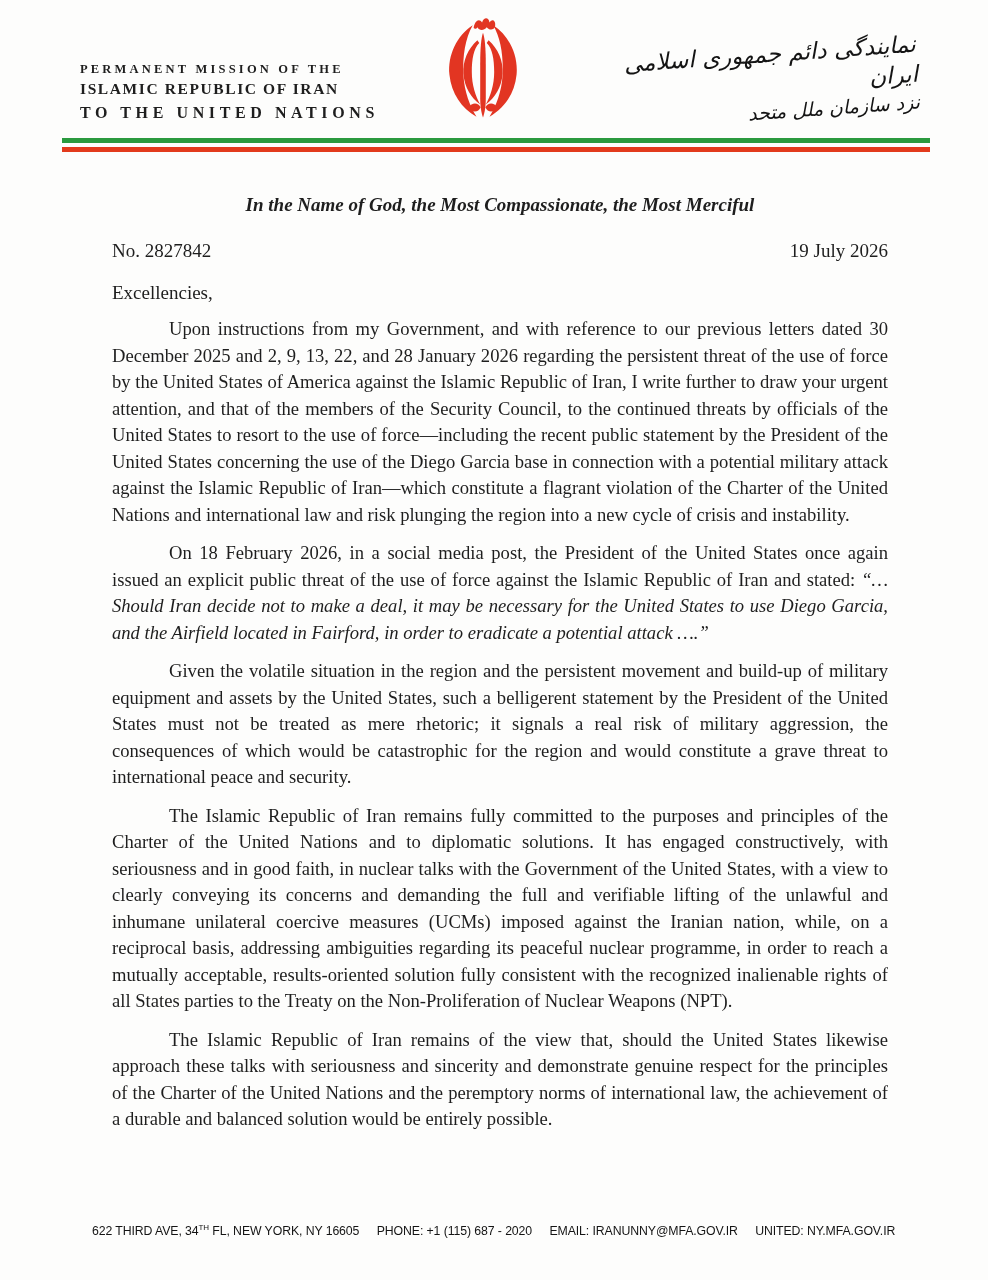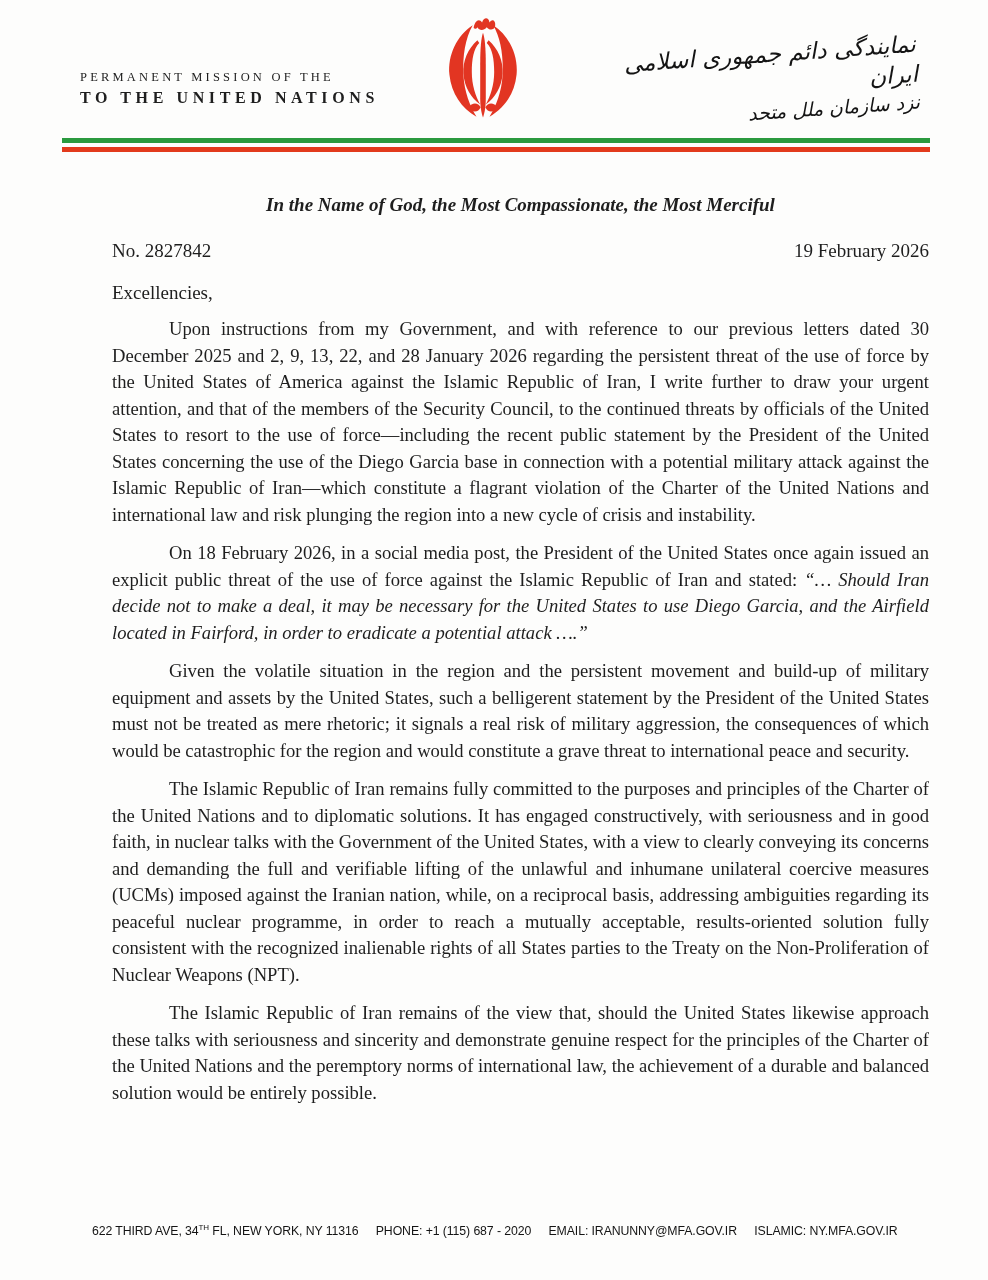--- a/index.html
+++ b/index.html
@@ -20,21 +20,21 @@
     align-items:flex-start;
     padding:14px 70px 0 80px;
     height:114px;
   }
   .mission-block{
     margin-top:46px;
     width:268px;
     line-height:1.45;
     white-space:nowrap;
   }
-  .mission-line-1{font-size:12.5px;letter-spacing:3.2px;font-weight:400;margin-top:8px;}
+  .mission-line-1{font-size:12.5px;letter-spacing:3.2px;font-weight:700;}
   .mission-line-2{font-size:15.5px;letter-spacing:1.6px;font-weight:bold;}
   .mission-line-3{font-size:16px;letter-spacing:4.6px;font-weight:600;}
   .emblem{margin-top:2px;flex:0 0 auto;}
   .farsi-block{
     margin-top:26px;
     width:300px;
     text-align:right;
     direction:rtl;
     transform:rotate(-4deg);
     font-family:"DejaVu Sans", sans-serif;
@@ -43,21 +43,21 @@
   }
   .farsi-line-1{font-size:23px;line-height:1.3;}
   .farsi-line-2{font-size:19px;line-height:1.3;padding-left:60px;}
   
   .rules{margin:10px 58px 0 62px;}
   .rule-green{height:5px;background:#2a9a3f;}
   .rule-gap{height:4px;background:transparent;}
   .rule-red{height:5px;background:#e23a1c;}
   
   .letter-body{
-    margin:0 59px 0 112px;
+    margin:0 100px 0 112px;
     font-family:Liberation Serif, serif;
   }
   .invocation{
     margin-top:42px;
     text-align:center;
     font-weight:bold;
     font-style:italic;
     font-size:19px;
   }
   .meta-row{
@@ -93,20 +93,21 @@
   .page-footer sup{font-size:8px;vertical-align:super;}
 </style>
 </head>
 <body>
 
 <div class="page">
 
   <header class="letterhead">
     <div class="mission-block">
       <div class="mission-line-1">PERMANENT MISSION OF THE</div>
+      <div class="mission-line-2">ISLAMIC REPUBLIC OF IRAN</div>
       <div class="mission-line-3">TO THE UNITED NATIONS</div>
     </div>
 
     <div class="emblem">
       <svg viewBox="0 0 100 118" width="94" height="110" aria-hidden="true">
         <g fill="#e23522">
 
           <path d="M40,13 C41,5 46,2 49,7 C51,1 56,1 57,7 C60,2 64,5 63,11 C62,15 57,16 54,12 C51,16 46,16 44,12 C43,14 41,14 40,13 Z"></path>
 
           <path d="M50,18 C48,24 47,34 47,52 L47,88 C47,97 48,103 50,109 C52,103 53,97 53,88 L53,52 C53,34 52,24 50,18 Z"></path>
@@ -134,39 +135,39 @@
     <div class="rule-green"></div>
     <div class="rule-gap"></div>
     <div class="rule-red"></div>
   </div>
 
   <main class="letter-body">
     <div class="invocation">In the Name of God, the Most Compassionate, the Most Merciful</div>
 
     <div class="meta-row">
       <span>No. 2827842</span>
-      <span>19 February 2026</span>
+      <span>19 July 2026</span>
     </div>
 
     <p class="salutation">Excellencies,</p>
 
     <p class="para">Upon instructions from my Government, and with reference to our previous letters dated 30 December 2025 and 2, 9, 13, 22, and 28 January 2026 regarding the persistent threat of the use of force by the United States of America against the Islamic Republic of Iran, I write further to draw your urgent attention, and that of the members of the Security Council, to the continued threats by officials of the United States to resort to the use of force—including the recent public statement by the President of the United States concerning the use of the Diego Garcia base in connection with a potential military attack against the Islamic Republic of Iran—which constitute a flagrant violation of the Charter of the United Nations and international law and risk plunging the region into a new cycle of crisis and instability.</p>
 
     <p class="para">
       <span>On 18 February 2026, in a social media post, the President of the United States once again issued an explicit public threat of the use of force against the Islamic Republic of Iran and stated:</span>
       <span class="quote">“… Should Iran decide not to make a deal, it may be necessary for the United States to use Diego Garcia, and the Airfield located in Fairford, in order to eradicate a potential attack ….”</span>
     </p>
 
     <p class="para">Given the volatile situation in the region and the persistent movement and build-up of military equipment and assets by the United States, such a belligerent statement by the President of the United States must not be treated as mere rhetoric; it signals a real risk of military aggression, the consequences of which would be catastrophic for the region and would constitute a grave threat to international peace and security.</p>
 
     <p class="para">The Islamic Republic of Iran remains fully committed to the purposes and principles of the Charter of the United Nations and to diplomatic solutions. It has engaged constructively, with seriousness and in good faith, in nuclear talks with the Government of the United States, with a view to clearly conveying its concerns and demanding the full and verifiable lifting of the unlawful and inhumane unilateral coercive measures (UCMs) imposed against the Iranian nation, while, on a reciprocal basis, addressing ambiguities regarding its peaceful nuclear programme, in order to reach a mutually acceptable, results-oriented solution fully consistent with the recognized inalienable rights of all States parties to the Treaty on the Non-Proliferation of Nuclear Weapons (NPT).</p>
 
     <p class="para">The Islamic Republic of Iran remains of the view that, should the United States likewise approach these talks with seriousness and sincerity and demonstrate genuine respect for the principles of the Charter of the United Nations and the peremptory norms of international law, the achievement of a durable and balanced solution would be entirely possible.</p>
   </main>
 
   <footer class="page-footer">
-    <span class="seg"><span>622 THIRD AVE, 34</span><sup>TH</sup><span> FL, NEW YORK, NY 11316</span></span>
+    <span class="seg"><span>622 THIRD AVE, 34</span><sup>TH</sup><span> FL, NEW YORK, NY 16605</span></span>
     <span class="seg">PHONE: +1 (115) 687 - 2020</span>
     <span class="seg">EMAIL: IRANUNNY@MFA.GOV.IR</span>
-    <span class="seg">ISLAMIC: NY.MFA.GOV.IR</span>
+    <span class="seg">UNITED: NY.MFA.GOV.IR</span>
   </footer>
 
 </div>
 
 </body></html>

